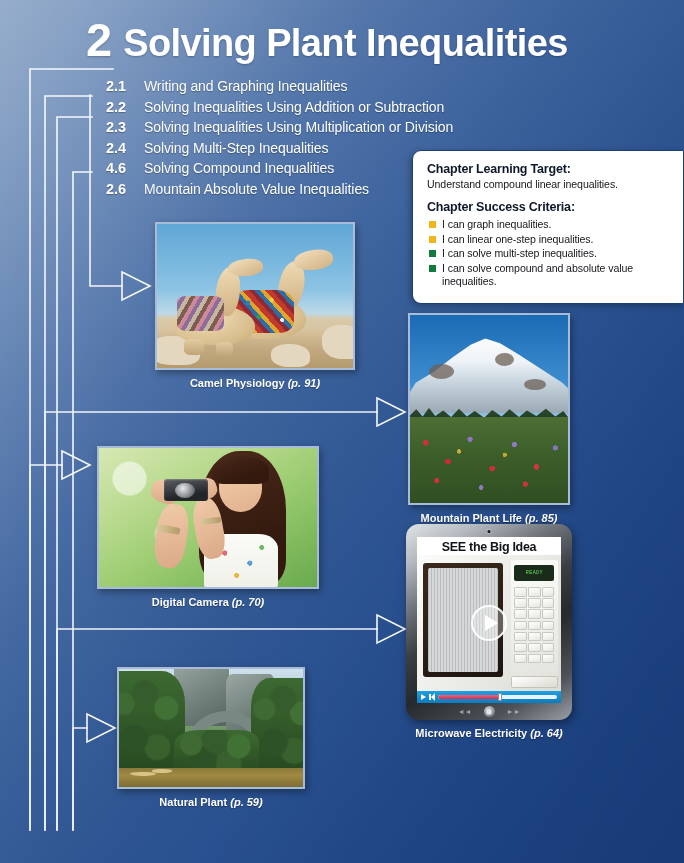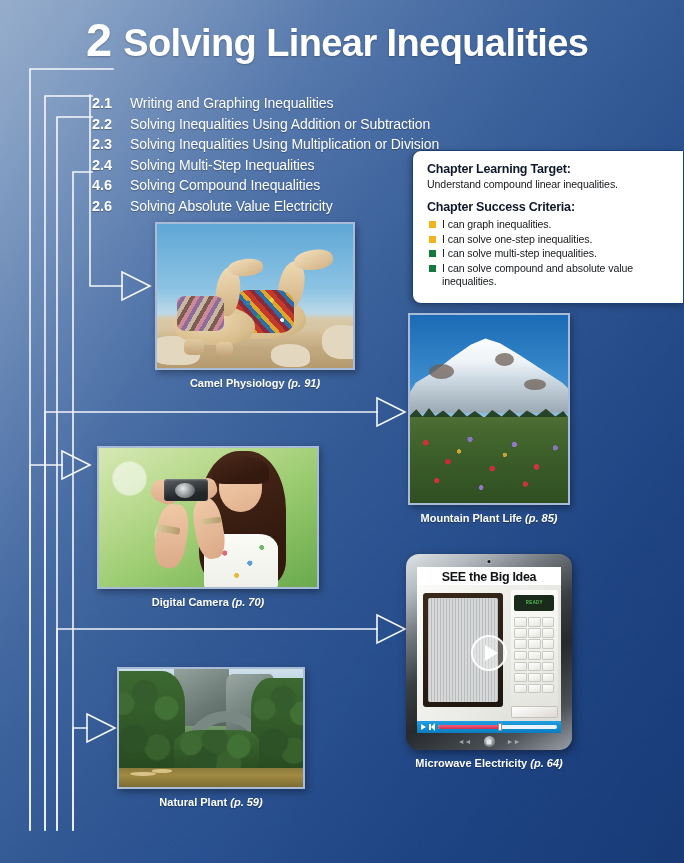--- a/index.html
+++ b/index.html
@@ -59,22 +59,23 @@
     font-size: 38px;
     font-weight: bold;
     margin-left: 12px;
     letter-spacing: -0.6px;
     text-shadow: 0 1px 2px rgba(0,0,0,0.25);
   }
 
   
   #sections {
     position: absolute;
-    left: 92px; top: 95px;
+    left: 92px; top: 78px;
     width: 400px;
+    padding-left: 14px;
   }
   .section-row {
     display: flex;
     align-items: baseline;
     height: 20.5px;
     color: #ffffff;
     text-shadow: 0 1px 1px rgba(0,0,0,0.30);
   }
   .section-num {
     font-size: 14.5px;
@@ -249,21 +250,21 @@
       radial-gradient(circle at 64% 70%, #38612e 12px, transparent 14px),
       linear-gradient(180deg,#3c6a31,#26461f);
   }
   .arch-span { position:absolute; border:11px solid #7a8884; border-bottom:none;
     border-radius: 50% 50% 0 0 / 100% 100% 0 0; background:transparent; }
   .arch-water { position:absolute; left:0; right:0; bottom:0; height:16%;
     background: linear-gradient(180deg,#8a7a3c 0%,#a08a42 40%,#7d6c33 100%); }
   .arch-boat { position:absolute; background:#d9c387; border-radius:40% 40% 50% 50%; }
 
   
-  #tablet-card { position: absolute; left: 406px; top: 554px; }
+  #tablet-card { position: absolute; left: 406px; top: 524px; }
   #tablet {
     position: relative;
     width: 166px; height: 196px;
     border-radius: 13px;
     background: linear-gradient(150deg,#dfe3e6 0%,#b4babf 14%,#6f757a 30%,#3a3f44 46%,#26292d 62%,#4c5257 84%,#9aa0a5 100%);
     padding: 13px 11px 17px 11px;
     box-shadow: 2px 3px 8px rgba(0,0,0,0.42);
   }
   #tablet-camera {
     position:absolute; left:50%; top:6px; transform:translateX(-50%);
@@ -386,21 +387,21 @@
       <polygon points="122,272 150,286 122,300"></polygon>
       <polygon points="377,398 405,412 377,426"></polygon>
       <polygon points="62,451 90,465 62,479"></polygon>
       <polygon points="377,615 405,629 377,643"></polygon>
       <polygon points="87,714 115,728 87,742"></polygon>
     </g>
   </svg>
 
   <div id="title-row">
     <span id="chapter-number">2</span>
-    <span id="chapter-title">Solving Linear Inequalities</span>
+    <span id="chapter-title">Solving Plant Inequalities</span>
   </div>
 
   <div id="sections">
     <div class="section-row">
       <span class="section-num">2.1</span>
       <span class="section-label">Writing and Graphing Inequalities</span>
     </div>
     <div class="section-row">
       <span class="section-num">2.2</span>
       <span class="section-label">Solving Inequalities Using Addition or Subtraction</span>
@@ -412,36 +413,36 @@
     <div class="section-row">
       <span class="section-num">2.4</span>
       <span class="section-label">Solving Multi-Step Inequalities</span>
     </div>
     <div class="section-row">
       <span class="section-num">4.6</span>
       <span class="section-label">Solving Compound Inequalities</span>
     </div>
     <div class="section-row">
       <span class="section-num">2.6</span>
-      <span class="section-label">Solving Absolute Value Electricity</span>
+      <span class="section-label">Mountain Absolute Value Inequalities</span>
     </div>
   </div>
 
   <div id="learning-box">
     <div class="lb-head">Chapter Learning Target:</div>
     <div class="lb-text">Understand compound linear inequalities.</div>
     <div class="lb-head second">Chapter Success Criteria:</div>
     <div id="criteria-list">
       <div class="criterion">
         <span class="bullet" style="background: rgb(242, 180, 24);"></span>
         <span class="ctext">I can graph inequalities.</span>
       </div>
       <div class="criterion">
         <span class="bullet" style="background: rgb(242, 180, 24);"></span>
-        <span class="ctext">I can solve one-step inequalities.</span>
+        <span class="ctext">I can linear one-step inequalities.</span>
       </div>
       <div class="criterion">
         <span class="bullet" style="background: rgb(17, 122, 61);"></span>
         <span class="ctext">I can solve multi-step inequalities.</span>
       </div>
       <div class="criterion">
         <span class="bullet" style="background: rgb(17, 122, 61);"></span>
         <span class="ctext">I can solve compound and absolute value inequalities.</span>
       </div>
     </div>

